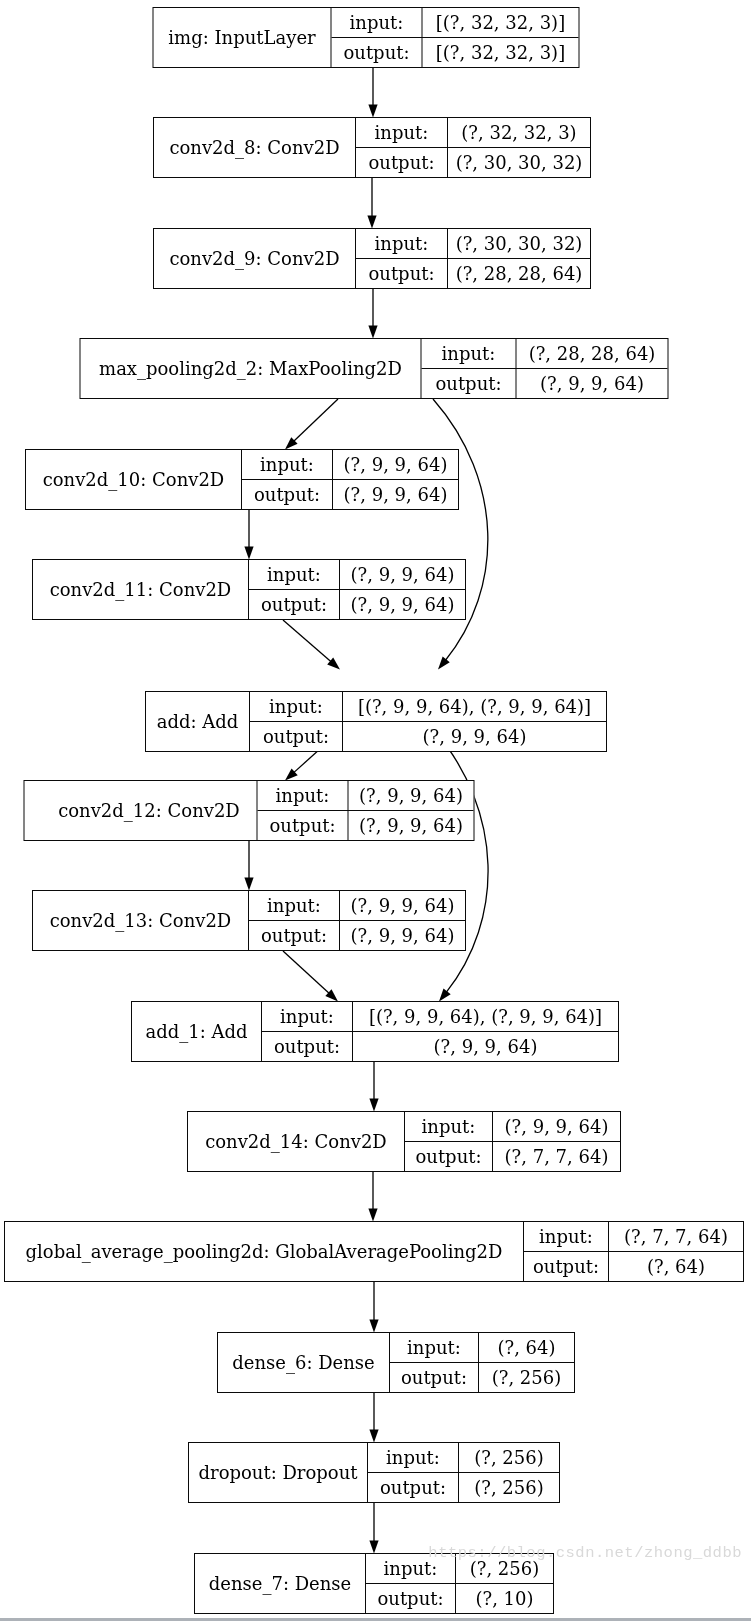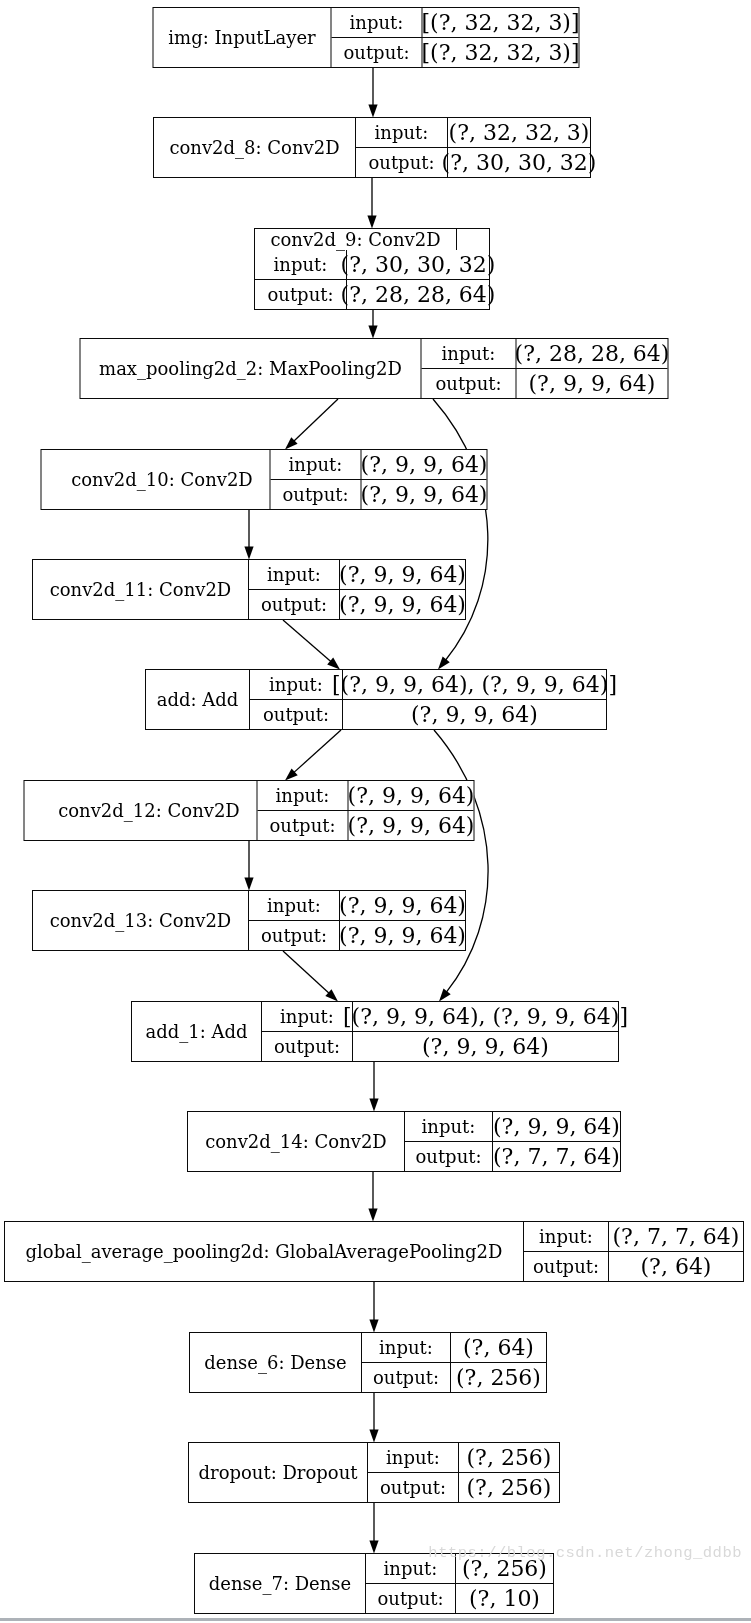--- a/index.html
+++ b/index.html
@@ -19,21 +19,21 @@
   }
   .io-cells{display:flex;flex-direction:column;}
   .io-row{display:flex;height:29px;}
   .io-row + .io-row{border-top:1px solid #0a0a0a;}
   .io-label{
     display:flex;align-items:center;justify-content:center;
     border-right:1px solid #0a0a0a;font-size:18px;white-space:nowrap;height:100%;
   }
   .io-value{
     display:flex;align-items:center;justify-content:center;
-    font-size:22px;white-space:nowrap;height:100%;flex:1;
+    font-size:18px;white-space:nowrap;height:100%;flex:1;
   }
   .watermark{
     position:absolute;top:1544px;right:9px;z-index:5;
     font-family:Liberation Mono, monospace;font-size:15.5px;
     color:#d9d9d9;letter-spacing:0.5px;white-space:nowrap;
   }
   .bottom-divider{
     position:absolute;left:0;top:1618px;width:751px;height:3px;
     background:#adb2b8;z-index:4;
   }
@@ -97,21 +97,21 @@
         <div class="io-row">
           <div class="io-label" style="width: 91px;">input:</div>
           <div class="io-value" style="width: 142px;">(?, 32, 32, 3)</div>
         </div>
         <div class="io-row">
           <div class="io-label" style="width: 91px;">output:</div>
           <div class="io-value" style="width: 142px;">(?, 30, 30, 32)</div>
         </div>
       </div>
     </div>
-    <div class="node" style="left: 372px; top: 228px; flex-direction: column;">
+    <div class="node" style="left: 372px; top: 228px;">
       <div class="name-cell" style="width: 201px;">conv2d_9: Conv2D</div>
       <div class="io-cells">
         <div class="io-row">
           <div class="io-label" style="width: 91px;">input:</div>
           <div class="io-value" style="width: 142px;">(?, 30, 30, 32)</div>
         </div>
         <div class="io-row">
           <div class="io-label" style="width: 91px;">output:</div>
           <div class="io-value" style="width: 142px;">(?, 28, 28, 64)</div>
         </div>
@@ -123,21 +123,21 @@
         <div class="io-row">
           <div class="io-label" style="width: 94px;">input:</div>
           <div class="io-value" style="width: 151px;">(?, 28, 28, 64)</div>
         </div>
         <div class="io-row">
           <div class="io-label" style="width: 94px;">output:</div>
           <div class="io-value" style="width: 151px;">(?, 9, 9, 64)</div>
         </div>
       </div>
     </div>
-    <div class="node" style="left: 264px; top: 449px; padding-left: 13px;">
+    <div class="node" style="left: 242px; top: 449px;">
       <div class="name-cell" style="width: 215px;">conv2d_10: Conv2D</div>
       <div class="io-cells">
         <div class="io-row">
           <div class="io-label" style="width: 90px;">input:</div>
           <div class="io-value" style="width: 125px;">(?, 9, 9, 64)</div>
         </div>
         <div class="io-row">
           <div class="io-label" style="width: 90px;">output:</div>
           <div class="io-value" style="width: 125px;">(?, 9, 9, 64)</div>
         </div>
@@ -149,21 +149,21 @@
         <div class="io-row">
           <div class="io-label" style="width: 90px;">input:</div>
           <div class="io-value" style="width: 125px;">(?, 9, 9, 64)</div>
         </div>
         <div class="io-row">
           <div class="io-label" style="width: 90px;">output:</div>
           <div class="io-value" style="width: 125px;">(?, 9, 9, 64)</div>
         </div>
       </div>
     </div>
-    <div class="node" style="left: 376px; top: 669px;">
+    <div class="node" style="left: 376px; top: 691px;">
       <div class="name-cell" style="width: 103px;">add: Add</div>
       <div class="io-cells">
         <div class="io-row">
           <div class="io-label" style="width: 92px;">input:</div>
           <div class="io-value" style="width: 263px;">[(?, 9, 9, 64), (?, 9, 9, 64)]</div>
         </div>
         <div class="io-row">
           <div class="io-label" style="width: 92px;">output:</div>
           <div class="io-value" style="width: 263px;">(?, 9, 9, 64)</div>
         </div>
@@ -227,21 +227,21 @@
         <div class="io-row">
           <div class="io-label" style="width: 84px;">input:</div>
           <div class="io-value" style="width: 134px;">(?, 7, 7, 64)</div>
         </div>
         <div class="io-row">
           <div class="io-label" style="width: 84px;">output:</div>
           <div class="io-value" style="width: 134px;">(?, 64)</div>
         </div>
       </div>
     </div>
-    <div class="node" style="left: 368px; top: 1332px;">
+    <div class="node" style="left: 396px; top: 1332px;">
       <div class="name-cell" style="width: 171px;">dense_6: Dense</div>
       <div class="io-cells">
         <div class="io-row">
           <div class="io-label" style="width: 88px;">input:</div>
           <div class="io-value" style="width: 95px;">(?, 64)</div>
         </div>
         <div class="io-row">
           <div class="io-label" style="width: 88px;">output:</div>
           <div class="io-value" style="width: 95px;">(?, 256)</div>
         </div>

